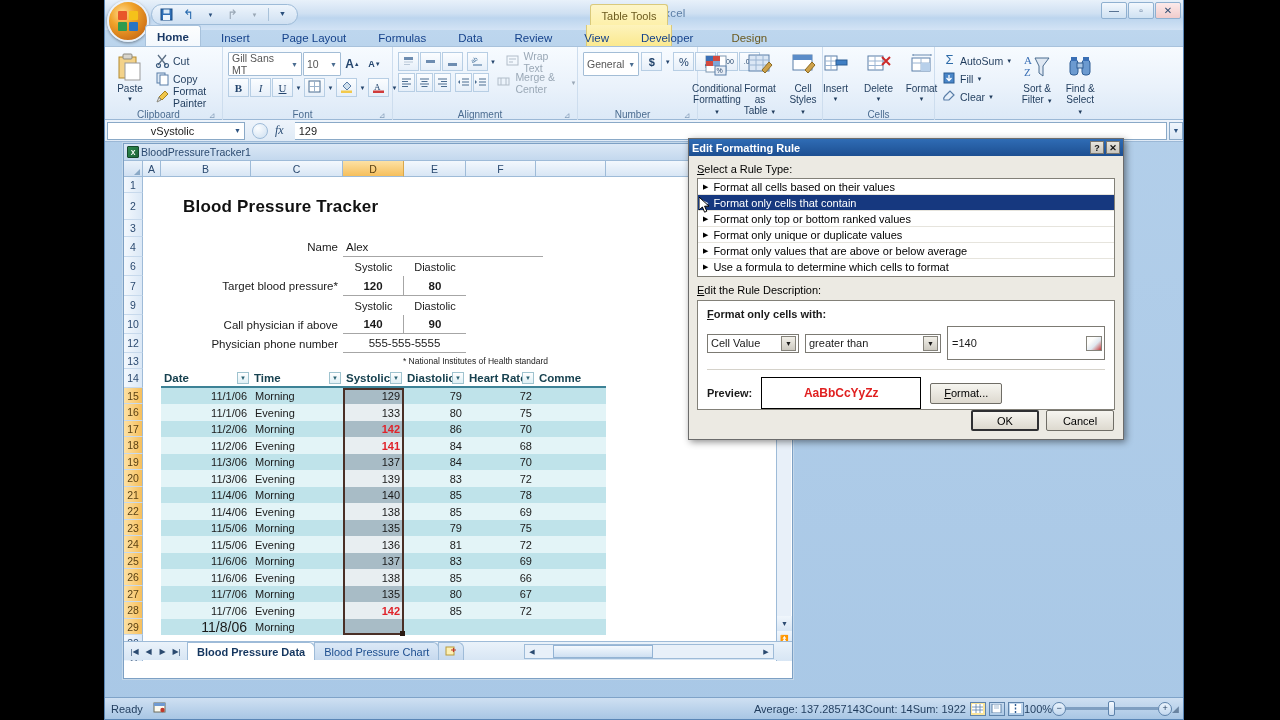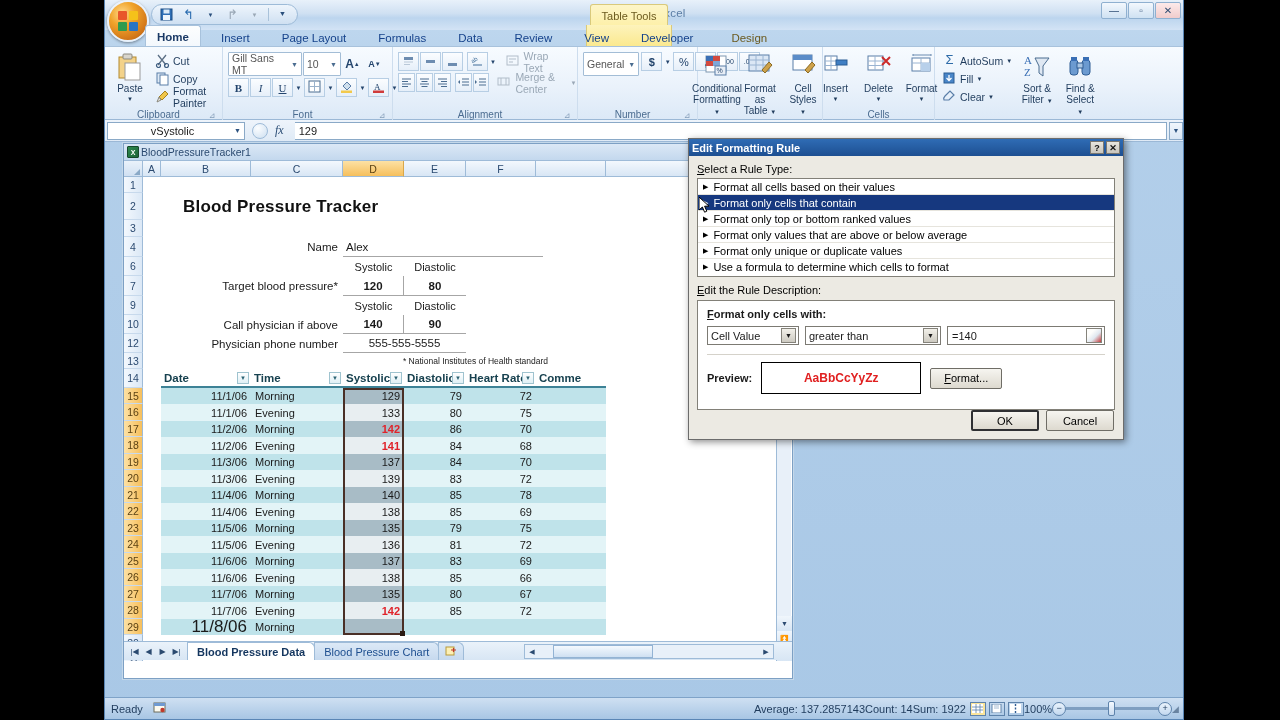--- a/index.html
+++ b/index.html
@@ -228,21 +228,21 @@
   .rtitem .tri { margin-right:5px; font-size:7px; }
   .rtitem.selected { background:#16387f; color:#fff; }
   .rule-desc { background:#fff; border:1px solid #828078; margin-top:4px; padding:7px 9px; height:110px; }
   .rd-head { font-weight:bold; font-size:11px; margin-bottom:6px; }
   .rd-row { display:flex; gap:6px; align-items:center; }
   .combo { height:19px; border:1px solid #7c7a73; background:#fff; display:flex; align-items:center;
      font-size:11px; padding:0 2px 0 3px; }
   .combo .cbtn { margin-left:auto; width:15px; height:15px;
      background:linear-gradient(180deg,#f2f0e9,#cdcac1); border:1px solid #85837b;
      display:flex; align-items:center; justify-content:center; font-size:7px; }
-  .valbox { flex:1; height:19px; border:1px solid #7c7a73; background:#fff;
+  .valbox { flex:1; height:34px; border:1px solid #7c7a73; background:#fff;
      display:flex; align-items:center; font-size:11px; padding:0 2px 0 4px; }
   .valbox .refbtn { margin-left:auto; width:16px; height:15px; border:1px solid #85837b;
      background:linear-gradient(135deg,#fdfdfb 30%,#dfe7ef 60%,#c43b3b 100%); }
   .rd-sep { height:1px; background:#d5d2ca; margin:9px 0 7px; }
   .prev-row { display:flex; align-items:center; gap:9px; }
   .prev-box { width:160px; height:32px; border:1px solid #000; background:#fff;
      display:flex; align-items:center; justify-content:center;
      color:#e02020; font-weight:bold; font-size:12px; }
   .dlg-btn { height:21px; min-width:68px; border:1px solid #6f6d66;
      background:linear-gradient(180deg,#f6f5f0,#ddd9cf); font-size:11px;
@@ -932,21 +932,21 @@
                 <div class="cell " style="width: 18px; font-size: 11px; padding-left: 4px;"></div>
                 <div class="cell band-b" style="width: 90px; font-size: 11px; justify-content: flex-end; padding-right: 4px;">11/7/06</div>
                 <div class="cell band-b" style="width: 92px; font-size: 11px; padding-left: 4px;">Evening</div>
                 <div class="cell syscol-b" style="width: 61px; font-size: 11px; justify-content: flex-end; padding-right: 4px;;color:#e0222a;font-weight:bold;">142</div>
                 <div class="cell band-b" style="width: 62px; font-size: 11px; justify-content: flex-end; padding-right: 4px;">85</div>
                 <div class="cell band-b" style="width: 70px; font-size: 11px; justify-content: flex-end; padding-right: 4px;">72</div>
                 <div class="cell band-b" style="width: 70px; font-size: 11px; padding-left: 4px;"></div>
               </div>
               <div class="cellrow" style="height: 16px;">
                 <div class="cell " style="width: 18px; font-size: 11px; padding-left: 4px;"></div>
-                <div class="cell band-a" style="width: 90px; font-size: 17px; justify-content: flex-end; padding-right: 4px;">11/8/06</div>
+                <div class="cell band-a" style="width: 90px; font-size: 14px; justify-content: flex-end; padding-right: 4px;">11/8/06</div>
                 <div class="cell band-a" style="width: 92px; font-size: 11px; padding-left: 4px;">Morning</div>
                 <div class="cell syscol-a" style="width: 61px; font-size: 11px; justify-content: flex-end; padding-right: 4px;"></div>
                 <div class="cell band-a" style="width: 62px; font-size: 11px; justify-content: flex-end; padding-right: 4px;"></div>
                 <div class="cell band-a" style="width: 70px; font-size: 11px; justify-content: flex-end; padding-right: 4px;"></div>
                 <div class="cell band-a" style="width: 70px; font-size: 11px; padding-left: 4px;"></div>
               </div>
             </div>
 
         <div class="selbox" id="selbox" style="left: 200px; top: 211px; width: 61px; height: 247px;">
           <div class="handle"></div>
@@ -1007,25 +1007,25 @@
         <div class="rtitem selected">
           <span class="tri">▶</span>
           <span>Format only cells that contain</span>
             </div>
         <div class="rtitem">
           <span class="tri">▶</span>
           <span>Format only top or bottom ranked values</span>
             </div>
         <div class="rtitem">
           <span class="tri">▶</span>
-          <span>Format only values that are above or below average</span>
+          <span>Format only unique or duplicate values</span>
             </div>
         <div class="rtitem">
           <span class="tri">▶</span>
-          <span>Format only unique or duplicate values</span>
+          <span>Format only values that are above or below average</span>
             </div>
         <div class="rtitem" style="border-bottom:none;">
           <span class="tri">▶</span>
           <span>Use a formula to determine which cells to format</span>
             </div>
       </div>
 
       <div class="dlg-lbl" style="margin-top:7px;">
         <u>E</u>dit the Rule Description:</div>
 

